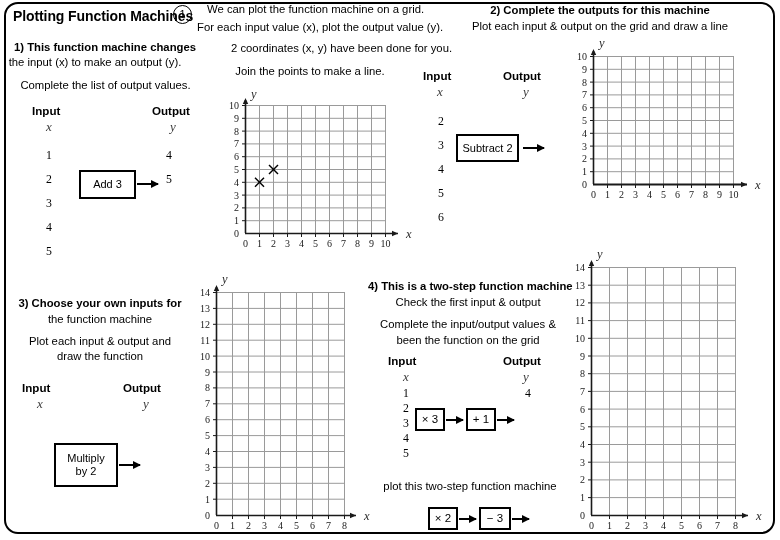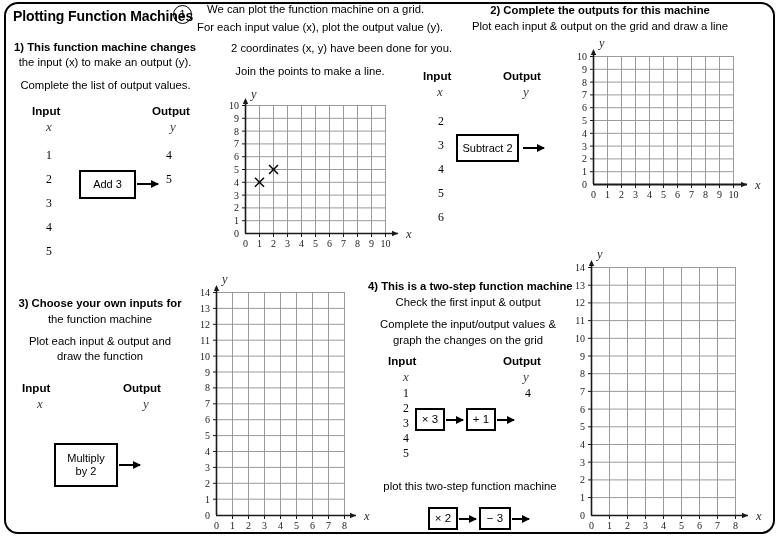--- a/index.html
+++ b/index.html
@@ -118,21 +118,21 @@
 
   <div class="abs title" style="left:13px; top:8px;">Plotting Function Machines</div>
   <div class="abs pagenum" style="left:173px; top:5px;">1</div>
 
   <div class="abs instr" style="left:197px; top:20px; width:226px;">For each input value (x), plot the output value (y).</div>
   <div class="abs instr" style="left:207px; top:2px; width:206px;">We can plot the function machine on a grid.</div>
   <div class="abs instr" style="left:200px; top:41px; width:220px;margin-left:31px;">2 coordinates (x, y) have been done for you.</div>
   <div class="abs instr" style="left:220px; top:64px; width:180px;">Join the points to make a line.</div>
 
   <div class="abs instr" style="left:10px; top:40px; width:190px; font-weight:bold;">1) This function machine changes</div>
-  <div class="abs instr" style="left:10px; top:55px; width:190px;">the input (x) to make an output (y).</div>
+  <div class="abs instr" style="left:0; top:55px; width:190px;">the input (x) to make an output (y).</div>
   <div class="abs instr" style="left:8px; top:78px; width:195px;">Complete the list of output values.</div>
 
   <div class="abs hdr" style="left:32px; top:104px;">Input</div>
   <div class="abs var" style="left:46px; top:119px;">x</div>
   <div class="abs hdr" style="left:152px; top:104px;">Output</div>
   <div class="abs var" style="left:170px; top:119px;">y</div>
 
   <div class="abs val" style="left:46px; top:148px;">1</div>
   <div class="abs val" style="left:46px; top:172px;">2</div>
   <div class="abs val" style="left:46px; top:196px;">3</div>
@@ -458,21 +458,21 @@
         <text x="12" y="28">14</text>
       </g>
       <text class="axis-letter" x="166" y="252">x</text>
       <text class="axis-letter" x="24" y="15">y</text>
     </svg>
   </div>
 
   <div class="abs instr" style="left:368px; top:279px; width:200px; font-weight:bold;">4) This is a two-step function machine</div>
   <div class="abs instr" style="left:368px; top:317px; width:200px;">Complete the input/output values &amp;</div>
   <div class="abs instr" style="left:368px; top:295px; width:200px;">Check the first input &amp; output</div>
-  <div class="abs instr" style="left:368px; top:333px; width:200px;">graph the changes on the grid</div>
+  <div class="abs instr" style="left:368px; top:333px; width:200px;">been the function on the grid</div>
 
   <div class="abs hdr" style="left:388px; top:354px;">Input</div>
   <div class="abs var" style="left:403px; top:369px;">x</div>
   <div class="abs hdr" style="left:503px; top:354px;">Output</div>
   <div class="abs var" style="left:523px; top:369px;">y</div>
 
   <div class="abs val" style="left:403px; top:386px;">1</div>
   <div class="abs val" style="left:403px; top:401px;">2</div>
   <div class="abs val" style="left:403px; top:416px;">3</div>
   <div class="abs val" style="left:403px; top:431px;">4</div>

